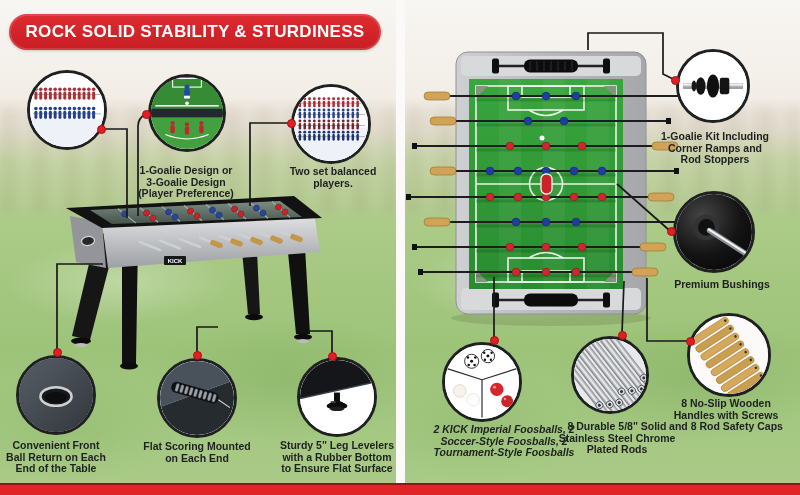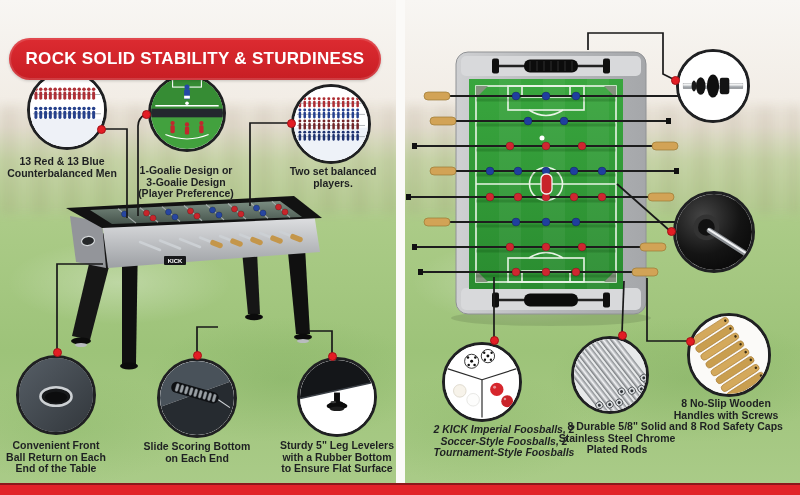--- a/index.html
+++ b/index.html
@@ -11,24 +11,24 @@
       radial-gradient(170px 80px at 18% 88%, rgba(130,178,96,0.30), transparent 70%),
       linear-gradient(180deg,#f8f6f3 0%,#f2ede6 20%,#e6e2d4 26%,#c6d8a8 33%,#abcb87 46%,#9dc379 72%,#aacb88 100%);
   }
   .panel .crowd{position:absolute;left:0;right:0;top:106px;height:108px;
     background:repeating-linear-gradient(90deg, rgba(156,126,104,0.14) 0 16px, rgba(196,176,156,0.12) 16px 32px);
     filter:blur(5px);}
   .panel-left{left:0;width:397px;}
   .panel-right{left:405px;width:395px;}
   .divider{position:absolute;left:396px;top:0;width:9px;height:487px;background:#fbfaf8;z-index:1;}
   .art{position:absolute;left:0;top:0;z-index:2;}
-  .banner{position:absolute;left:9px;top:14px;width:372px;height:42px;border-radius:23px;
+  .banner{position:absolute;left:9px;top:14px;width:372px;height:36px;border-radius:23px;
     background:linear-gradient(180deg,#dd2b31,#c81e24);
     box-shadow:inset 0 0 0 2px rgba(255,255,255,0.14), 0 1px 3px rgba(0,0,0,0.18);
-    display:flex;align-items:center;justify-content:center;z-index:6;margin-top:24px;}
+    display:flex;align-items:center;justify-content:center;z-index:6;}
   .banner span{color:#ffffff;font-weight:bold;font-size:17px;letter-spacing:0.3px;white-space:nowrap;}
   .circ{position:absolute;border:3px solid #1f2022;border-radius:50%;background:#ffffff;overflow:hidden;z-index:3;box-sizing:border-box;}
   .circ svg{display:block;width:100%;height:100%;}
   .cap{position:absolute;z-index:4;text-align:center;font-weight:bold;font-size:10.5px;line-height:11.5px;
     color:#1e2022;white-space:pre-line;}
   .dot{position:absolute;width:9px;height:9px;border-radius:50%;background:#e31d24;border:1px solid #a31318;z-index:5;box-sizing:border-box;}
   .bottombar{position:absolute;left:0;bottom:0;width:800px;height:10px;background:#e22328;box-shadow:0 -2px 0 #8c181b;z-index:6;}
 </style>
 </head>
 <body>
@@ -588,35 +588,37 @@
             <circle cx="36.5" cy="88" r="2.1"></circle>
             <circle cx="48.5" cy="78" r="2.1"></circle>
             <circle cx="60.5" cy="86" r="2.1"></circle>
             <circle cx="72.5" cy="92" r="2.1"></circle>
             <circle cx="84.5" cy="82" r="2.1"></circle>
         </g>
       </g>
     </svg>
   </div>
 
-  <div class="cap" style="left:2px;top:156px;width:120px;">13 Red &amp; 13 Blue
-Counterbalanced Men</div>
   <div class="cap" style="left:121px;top:158px;width:130px;margin-top:7px;">1-Goalie Design or
 3-Goalie Design
 (Player Preference)</div>
   <div class="cap" style="left:273px;top:166px;width:120px;">Two set balanced
 players.</div>
   <div class="cap" style="left:0px;top:440px;width:112px;">Convenient Front
 Ball Return on Each
 End of the Table</div>
-  <div class="cap" style="left:132px;top:441px;width:130px;">Slide Scoring Bottom
+  <div class="cap" style="left:132px;top:441px;width:130px;">Flat Scoring Mounted
 on Each End</div>
   <div class="cap" style="left:270px;top:440px;width:134px;">Sturdy 5" Leg Levelers
 with a Rubber Bottom
 to Ensure Flat Surface</div>
+  <div class="cap" style="left:645px;top:131px;width:140px;">1-Goalie Kit Including
+Corner Ramps and
+Rod Stoppers</div>
+  <div class="cap" style="left:647px;top:279px;width:150px;">Premium Bushings</div>
   <div class="cap" style="left:416px;top:424px;width:176px;font-style:italic;">2 KICK Imperial Foosballs, 2
 Soccer-Style Foosballs, 2
 Tournament-Style Foosballs</div>
   <div class="cap" style="left:542px;top:421px;width:150px;">8 Durable 5/8" Solid
 Stainless Steel Chrome
 Plated Rods</div>
   <div class="cap" style="left:646px;top:398px;width:160px;">8 No-Slip Wooden
 Handles with Screws
 and 8 Rod Safety Caps</div>
 

